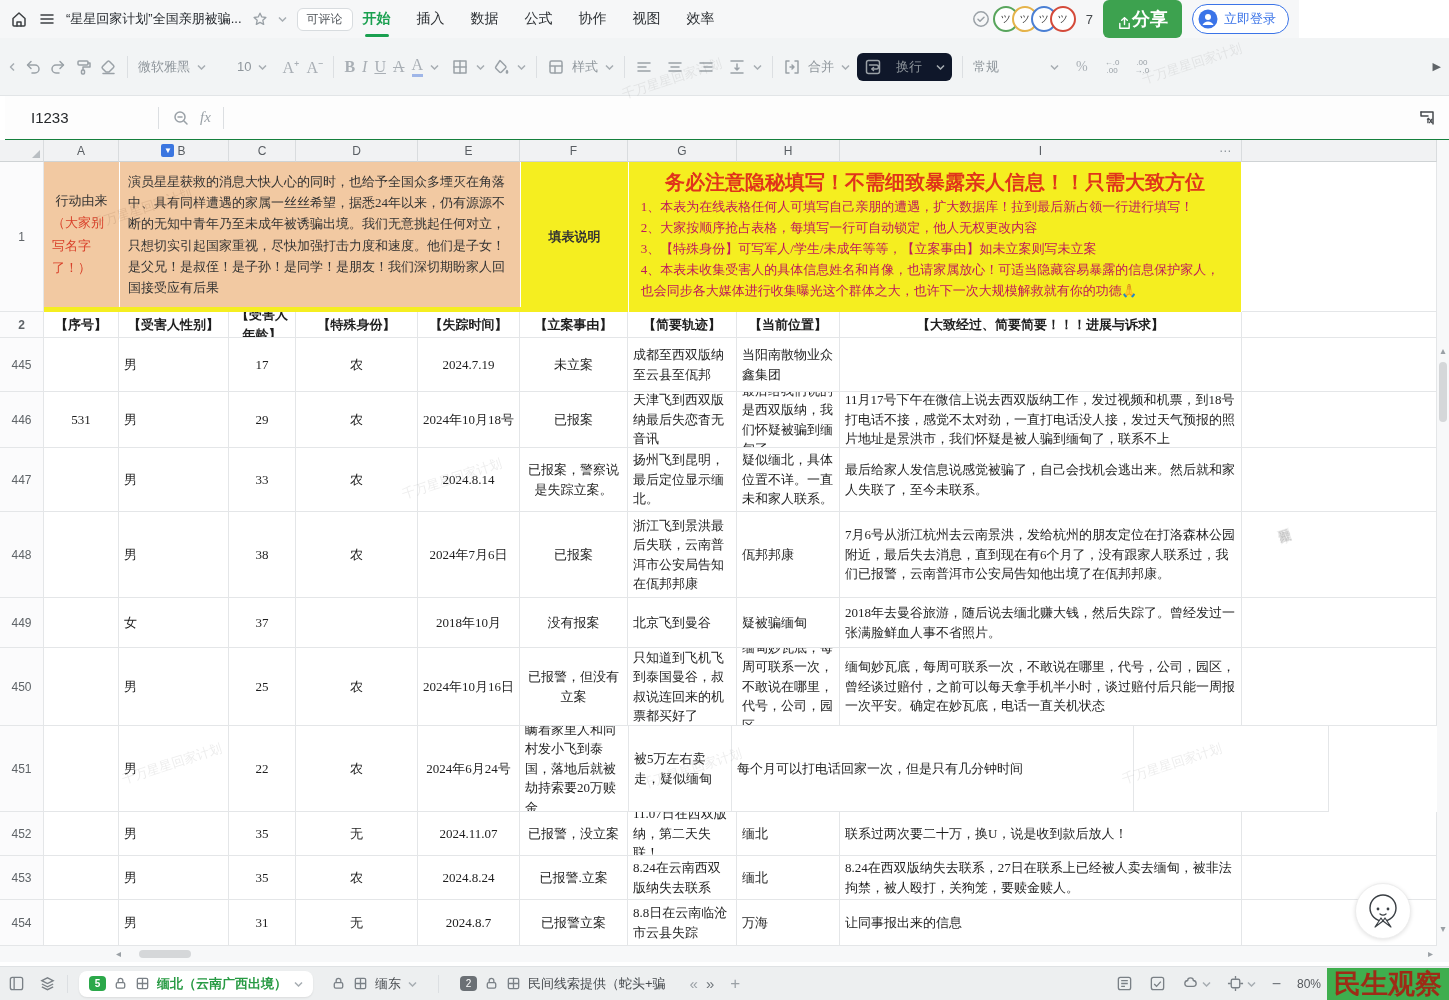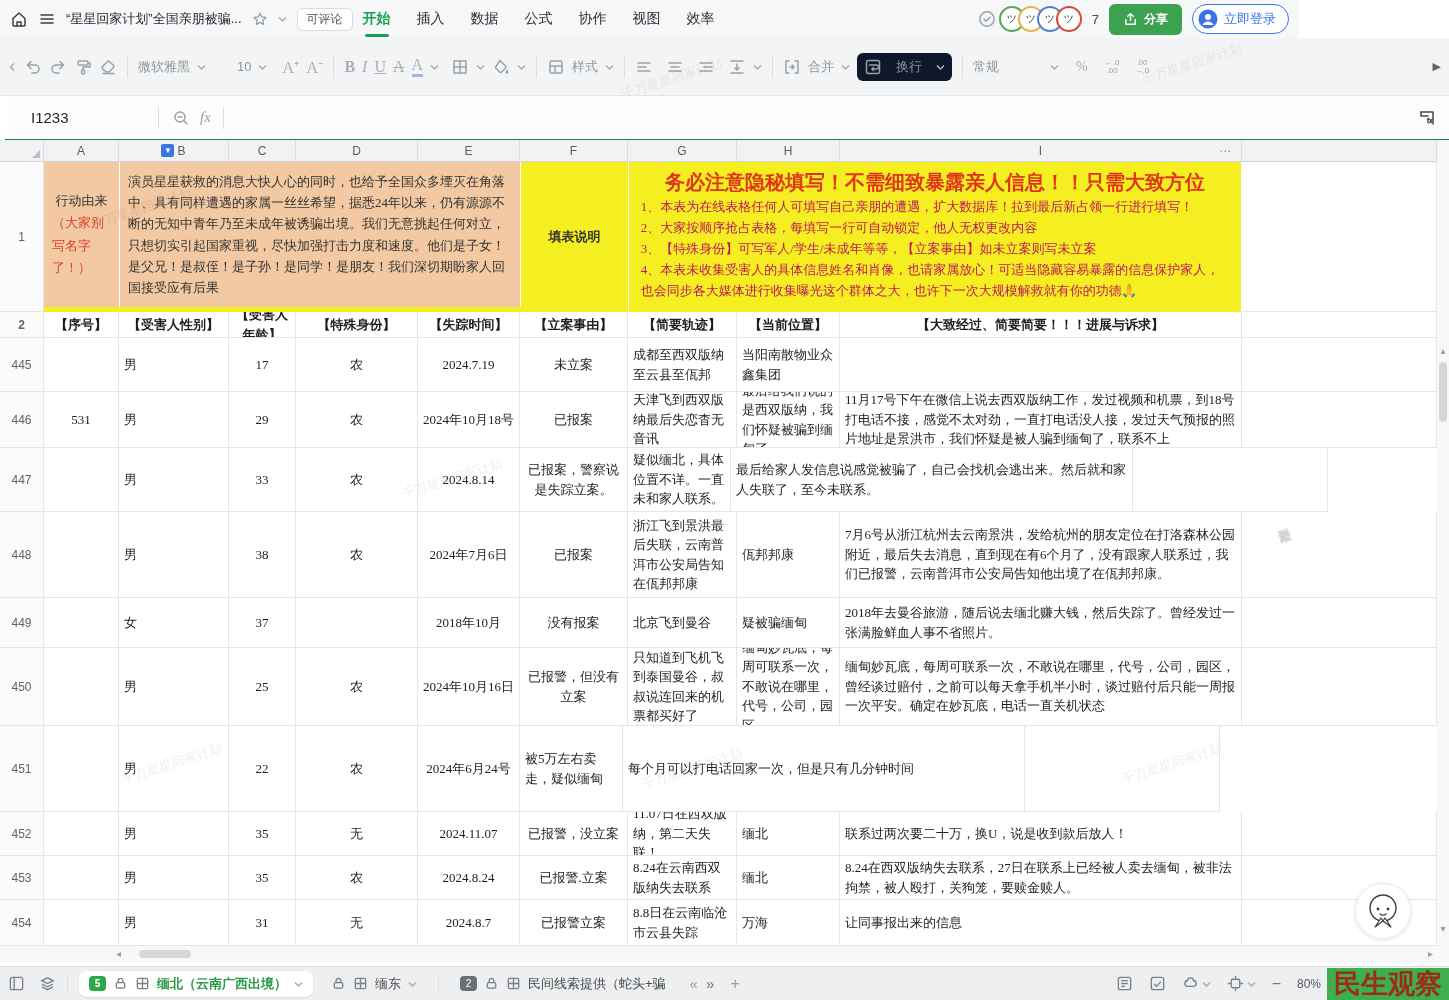--- a/index.html
+++ b/index.html
@@ -11,22 +11,22 @@
   .tb-title{font-size:13px;color:#1f2328;max-width:185px;white-space:nowrap;overflow:hidden}
   .pill{border:1px solid #d8dcdf;border-radius:6px;background:#fff;color:#50555a;font-size:12px;padding:2px 9px}
   .menus{display:flex;gap:26px;}
   .menu{font-size:14px;color:#2b2f33;position:relative;cursor:pointer}
   .menu.active{color:#1aa050;font-weight:bold}
   .menu.active::after{content:"";position:absolute;left:2px;right:2px;bottom:-9px;height:3px;border-radius:2px;background:#1aa050}
   .tb-right{margin-left:auto;display:flex;align-items:center;gap:10px}
   .avatars{display:flex;align-items:center}
   .av{width:26px;height:26px;border-radius:50%;background:#fff;border:2.5px solid;margin-left:-7px;
     display:flex;align-items:center;justify-content:center;font-size:10px}
-  .btn-share{background:#3da24f;color:#fff;border-radius:6px;font-size:12px;font-weight:bold;
-    display:flex;align-items:center;gap:6px;padding:7px 14px;cursor:pointer}
+  .btn-share{background:#3da24f;color:#fff;border-radius:6px;font-size:18px;font-weight:bold;
+    display:flex;align-items:flex-end;gap:0;padding:7px 14px;cursor:pointer}
   .btn-login{background:#fff;border:1.5px solid #3b74e8;color:#3b74e8;border-radius:17px;font-size:13px;
     display:flex;align-items:center;gap:6px;padding:4px 12px 4px 5px;cursor:pointer}
   
   .toolbar{position:absolute;left:0;top:38px;width:1449px;height:58px;background:#f2f4f5;
     border-bottom:1px solid #e2e5e7;display:flex;align-items:center;padding:0 8px;gap:7px;color:#8f969c}
   .ic{width:18px;height:18px;stroke:#9aa1a7;fill:none;stroke-width:1.5;stroke-linecap:round;stroke-linejoin:round;flex:none}
   .tgray{color:#8f969c;font-size:13px;white-space:nowrap}
   .sep{width:1px;height:22px;background:#dcdfe2;flex:none;margin:0 3px}
   .chev{width:9px;height:6px;stroke:#a7adb2;fill:none;stroke-width:1.5;flex:none}
   .tl-letter{font-size:16px;color:#a9afb5;font-family:"Liberation Serif",serif}
@@ -364,20 +364,21 @@
     <div class="c w-fill"></div>
   </div>
   <div class="flexrow h447">
     <div class="c rn w-rn">447</div>
     <div class="c w-a"></div>
     <div class="c w-b left">男</div>
     <div class="c w-c">33</div>
     <div class="c w-d">农</div>
     <div class="c w-e">2024.8.14</div>
     <div class="c w-f">已报案，警察说是失踪立案。</div>
+    <div class="c w-g left">扬州飞到昆明，最后定位显示缅北。</div>
     <div class="c w-h left">疑似缅北，具体位置不详。一直未和家人联系。</div>
     <div class="c w-i left">最后给家人发信息说感觉被骗了，自己会找机会逃出来。然后就和家人失联了，至今未联系。</div>
     <div class="c w-fill"></div>
   </div>
   <div class="flexrow h448">
     <div class="c rn w-rn">448</div>
     <div class="c w-a"></div>
     <div class="c w-b left">男</div>
     <div class="c w-c">38</div>
     <div class="c w-d">农</div>
@@ -414,20 +415,21 @@
     <div class="c w-i left">缅甸妙瓦底，每周可联系一次，不敢说在哪里，代号，公司，园区，曾经谈过赔付，之前可以每天拿手机半小时，谈过赔付后只能一周报一次平安。确定在妙瓦底，电话一直关机状态</div>
     <div class="c w-fill"></div>
   </div>
   <div class="flexrow h451">
     <div class="c rn w-rn">451</div>
     <div class="c w-a"></div>
     <div class="c w-b left">男</div>
     <div class="c w-c">22</div>
     <div class="c w-d">农</div>
     <div class="c w-e">2024年6月24号</div>
+    <div class="c w-g left">瞒着家里人和同村发小飞到泰国，落地后就被劫持索要20万赎金</div>
     <div class="c w-h left">被5万左右卖走，疑似缅甸</div>
     <div class="c w-i left">每个月可以打电话回家一次，但是只有几分钟时间</div>
     <div class="c w-fill"></div>
   </div>
   <div class="flexrow h452">
     <div class="c rn w-rn">452</div>
     <div class="c w-a"></div>
     <div class="c w-b left">男</div>
     <div class="c w-c">35</div>
     <div class="c w-d">无</div>

